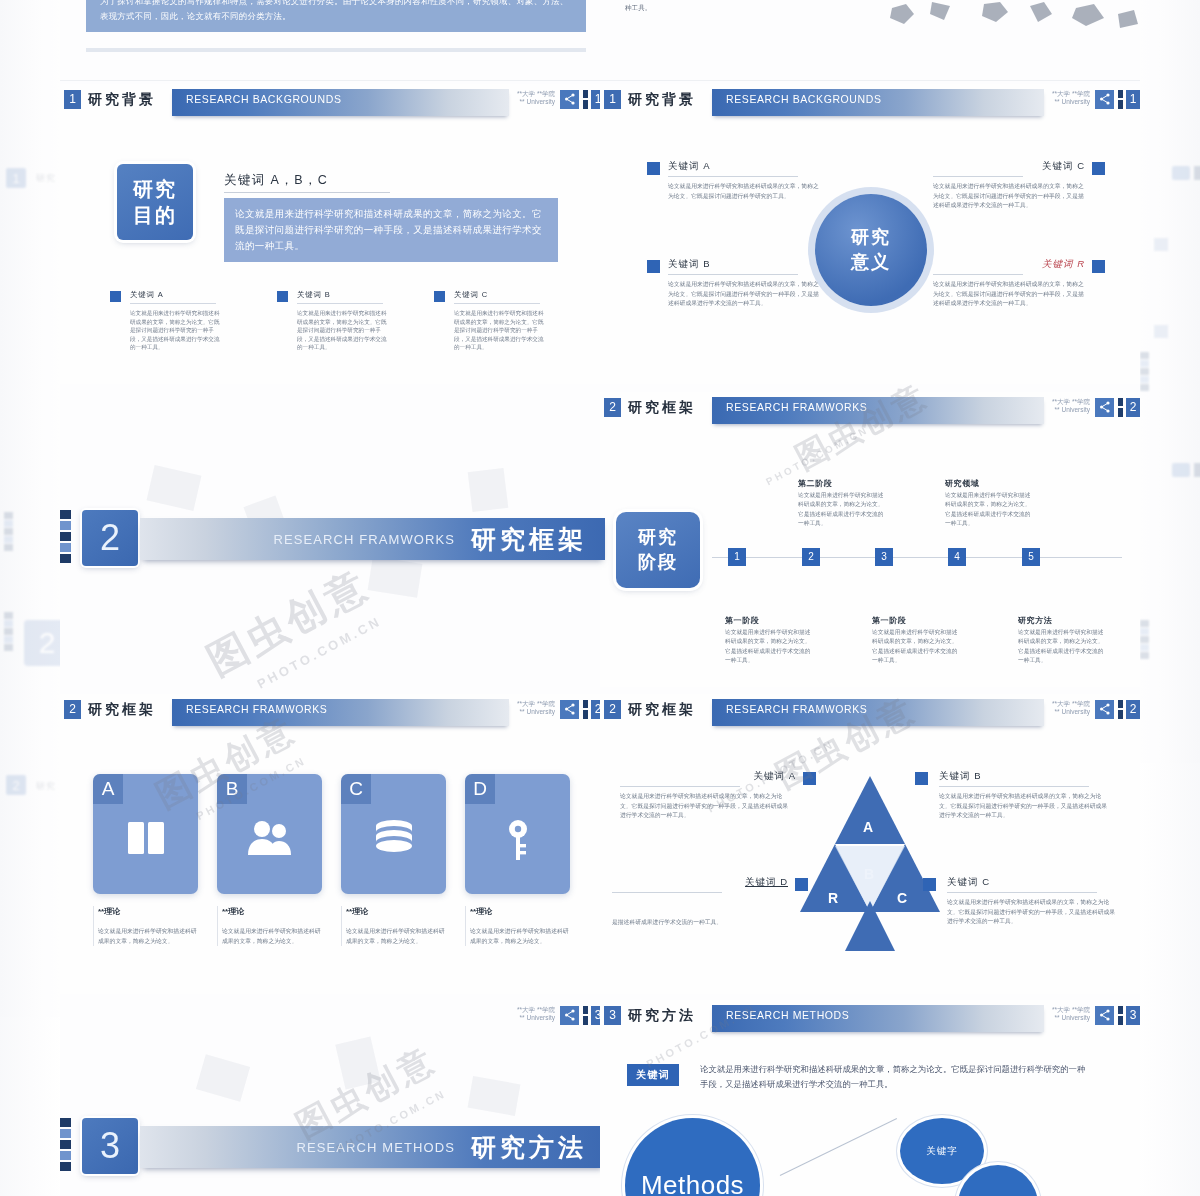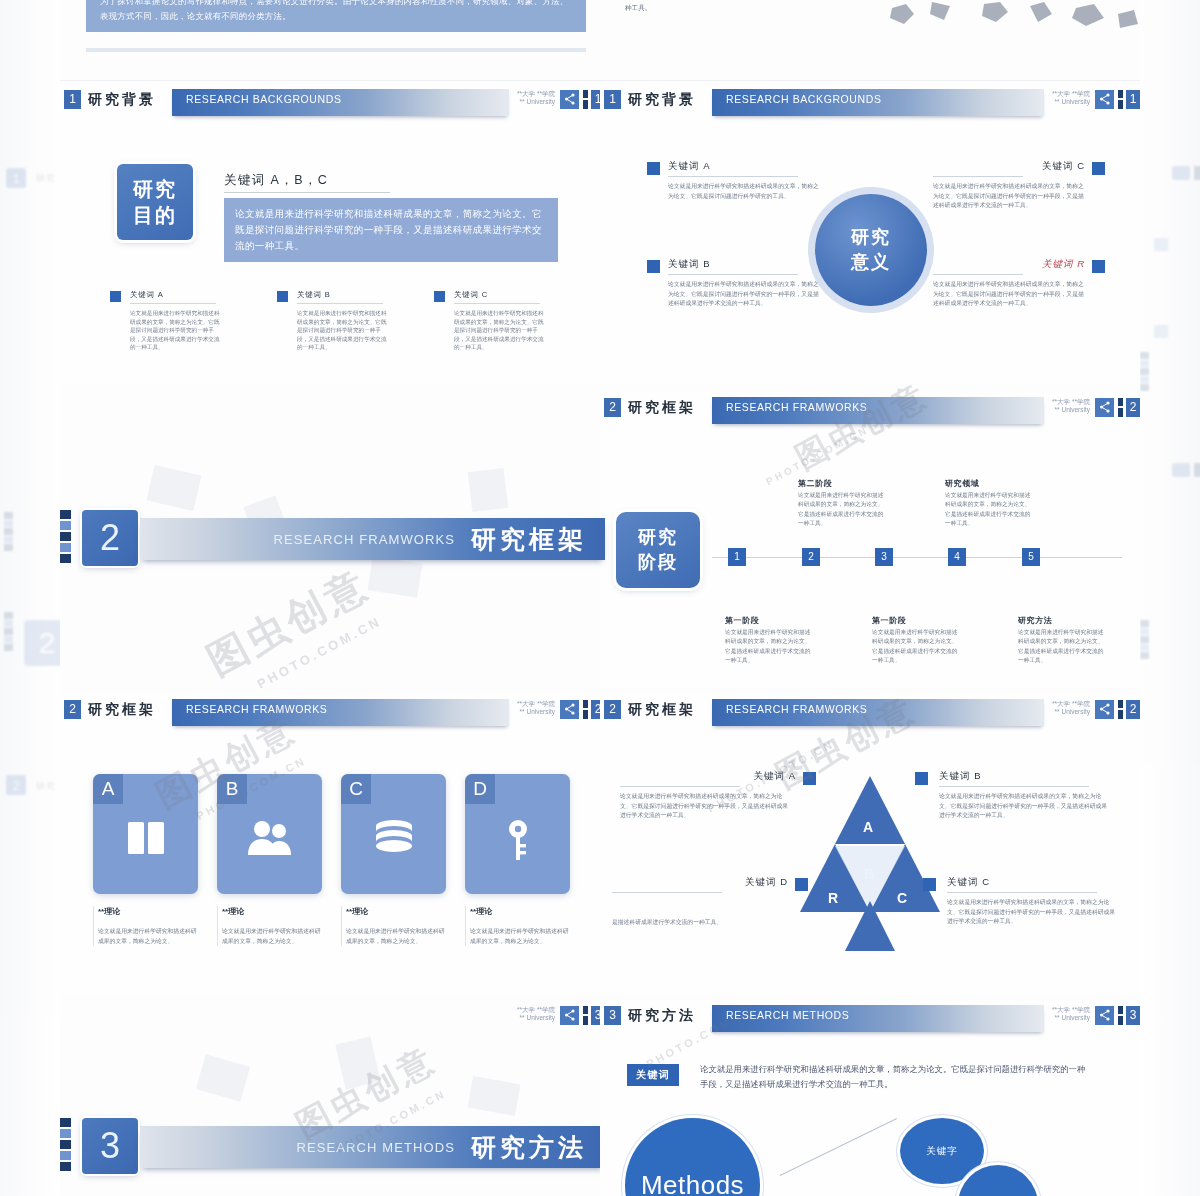--- a/index.html
+++ b/index.html
@@ -624,21 +624,21 @@
 
     <div class="kwblk" style="left:315px;top:76px;width:180px;">
       <div class="mk" style="left:0;top:2px;"></div>
       <div class="h" style="left:24px;top:0;">关键词 B</div>
       <div class="hr" style="left:24px;top:16px;width:150px;"></div>
       <p style="left:24px;top:22px;width:172px;">论文就是用来进行科学研究和描述科研成果的文章，简称之为论文。它既是探讨问题进行科学研究的一种手段，又是描述科研成果进行学术交流的一种工具。</p>
     </div>
 
     <div class="kwblk r" style="left:12px;top:182px;width:180px;">
       <div class="mk" style="right:-16px;top:2px;"></div>
-      <div class="h" style="right:4px;top:0;">关键词 D</div>
+      <div class="h" style="right:4px;top:0;text-decoration:underline;">关键词 D</div>
       <div class="hr" style="left:0;top:16px;width:110px;"></div>
       <p style="left:0;top:42px;width:150px;">是描述科研成果进行学术交流的一种工具。</p>
     </div>
 
     <div class="kwblk" style="left:323px;top:182px;width:180px;">
       <div class="mk" style="left:0;top:2px;"></div>
       <div class="h" style="left:24px;top:0;">关键词 C</div>
       <div class="hr" style="left:24px;top:16px;width:150px;"></div>
       <p style="left:24px;top:22px;width:172px;">论文就是用来进行科学研究和描述科研成果的文章，简称之为论文。它既是探讨问题进行科学研究的一种手段，又是描述科研成果进行学术交流的一种工具。</p>
     </div>

